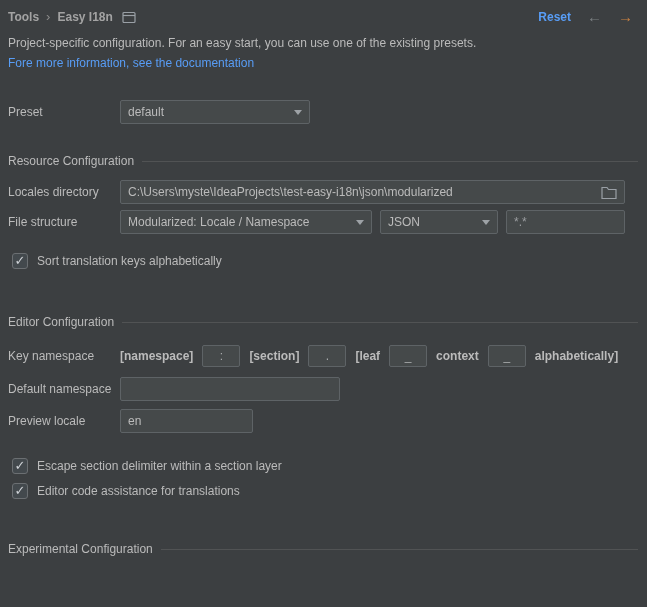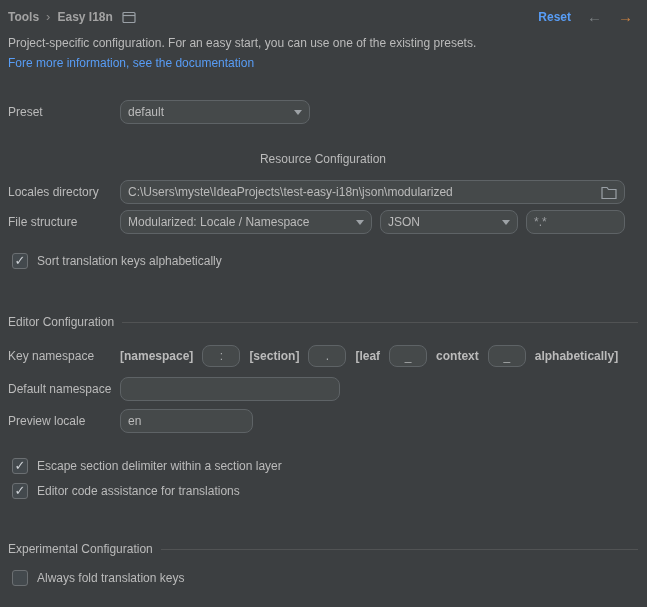--- a/index.html
+++ b/index.html
@@ -30,21 +30,21 @@
   .doc-link { color:#589df6; cursor:pointer; display:inline-block; margin:5px 0 0 8px; }
 
   
   .row { display:flex; align-items:center; padding-left:8px; padding-right:22px; }
   .label { width:112px; flex:none; color:#bbbbbb; }
 
   
   .field, .combo, .mini-field {
     background:#45494a;
     border:1px solid #5e6366;
-    border-radius:8px;
+    border-radius:2px;
     height:24px;
     display:flex; align-items:center;
     padding:0 7px;
     color:#bbbbbb;
   }
   .field { cursor:text; }
   .combo { justify-content:space-between; cursor:pointer; gap:8px; }
   .combo-arrow { width:0; height:0; border-left:4px solid transparent; border-right:4px solid transparent; border-top:5px solid #9da2a6; flex:none; }
   .mini-field { width:38px; height:22px; justify-content:center; color:#a9acae; cursor:text; }
 
@@ -54,31 +54,31 @@
   
   .section-header { display:flex; align-items:center; gap:8px; padding-left:8px; padding-right:9px; height:18px; }
   .section-line { flex:1; height:1px; background:#515354; }
 
   .row-locales { margin-top:10px; }
   .locales-field { flex:1; justify-content:space-between; gap:8px; }
   .folder-btn { display:inline-flex; cursor:pointer; flex:none; }
 
   .row-filestructure { margin-top:6px; gap:0; }
   .fs-combo { width:252px; margin-right:8px; }
-  .ft-combo { width:138px; margin-right:8px; }
+  .ft-combo { width:118px; margin-right:8px; }
   .pattern-field { flex:1; color:#9a9da0; }
 
   
   .check-row { display:flex; align-items:center; gap:9px; padding-left:12px; height:18px; cursor:pointer; }
   .checkbox { width:16px; height:16px; background:#43494d; border:1px solid #6b6f72; border-radius:3px; display:flex; align-items:center; justify-content:center; flex:none; }
   .checkmark { display:none; color:#ced2d6; font-size:13px; line-height:1; margin-top:-1px; }
   .checkbox.checked .checkmark { display:block; }
 
   .row-sort { margin-top:18px; }
-  .sec-resource { margin-top:28px;flex-direction:column; }
+  .sec-resource { margin-top:28px; }
   .sec-editor { margin-top:43px; }
   .sec-experimental { margin-top:40px; }
 
   .row-delims { margin-top:14px; }
   .delims { display:flex; align-items:center; gap:9px; flex-wrap:nowrap; }
   .delim-label { font-weight:bold; color:#bbbbbb; white-space:nowrap; }
 
   .row-namespace { margin-top:10px; }
   .namespace-field { width:220px; }
   .row-preview { margin-top:8px; }
@@ -222,20 +222,14 @@
     </span>
     <span>Editor code assistance for translations</span>
   </div>
 
   
   <div class="section-header sec-experimental">
     <span>Experimental Configuration</span>
     <span class="section-line"></span>
   </div>
 
-  <div class="check-row row-fold">
-    <span class="checkbox">
-      
-    </span>
-    <span>Always fold translation keys</span>
-  </div>
 
 </div>
 
 </body></html>

